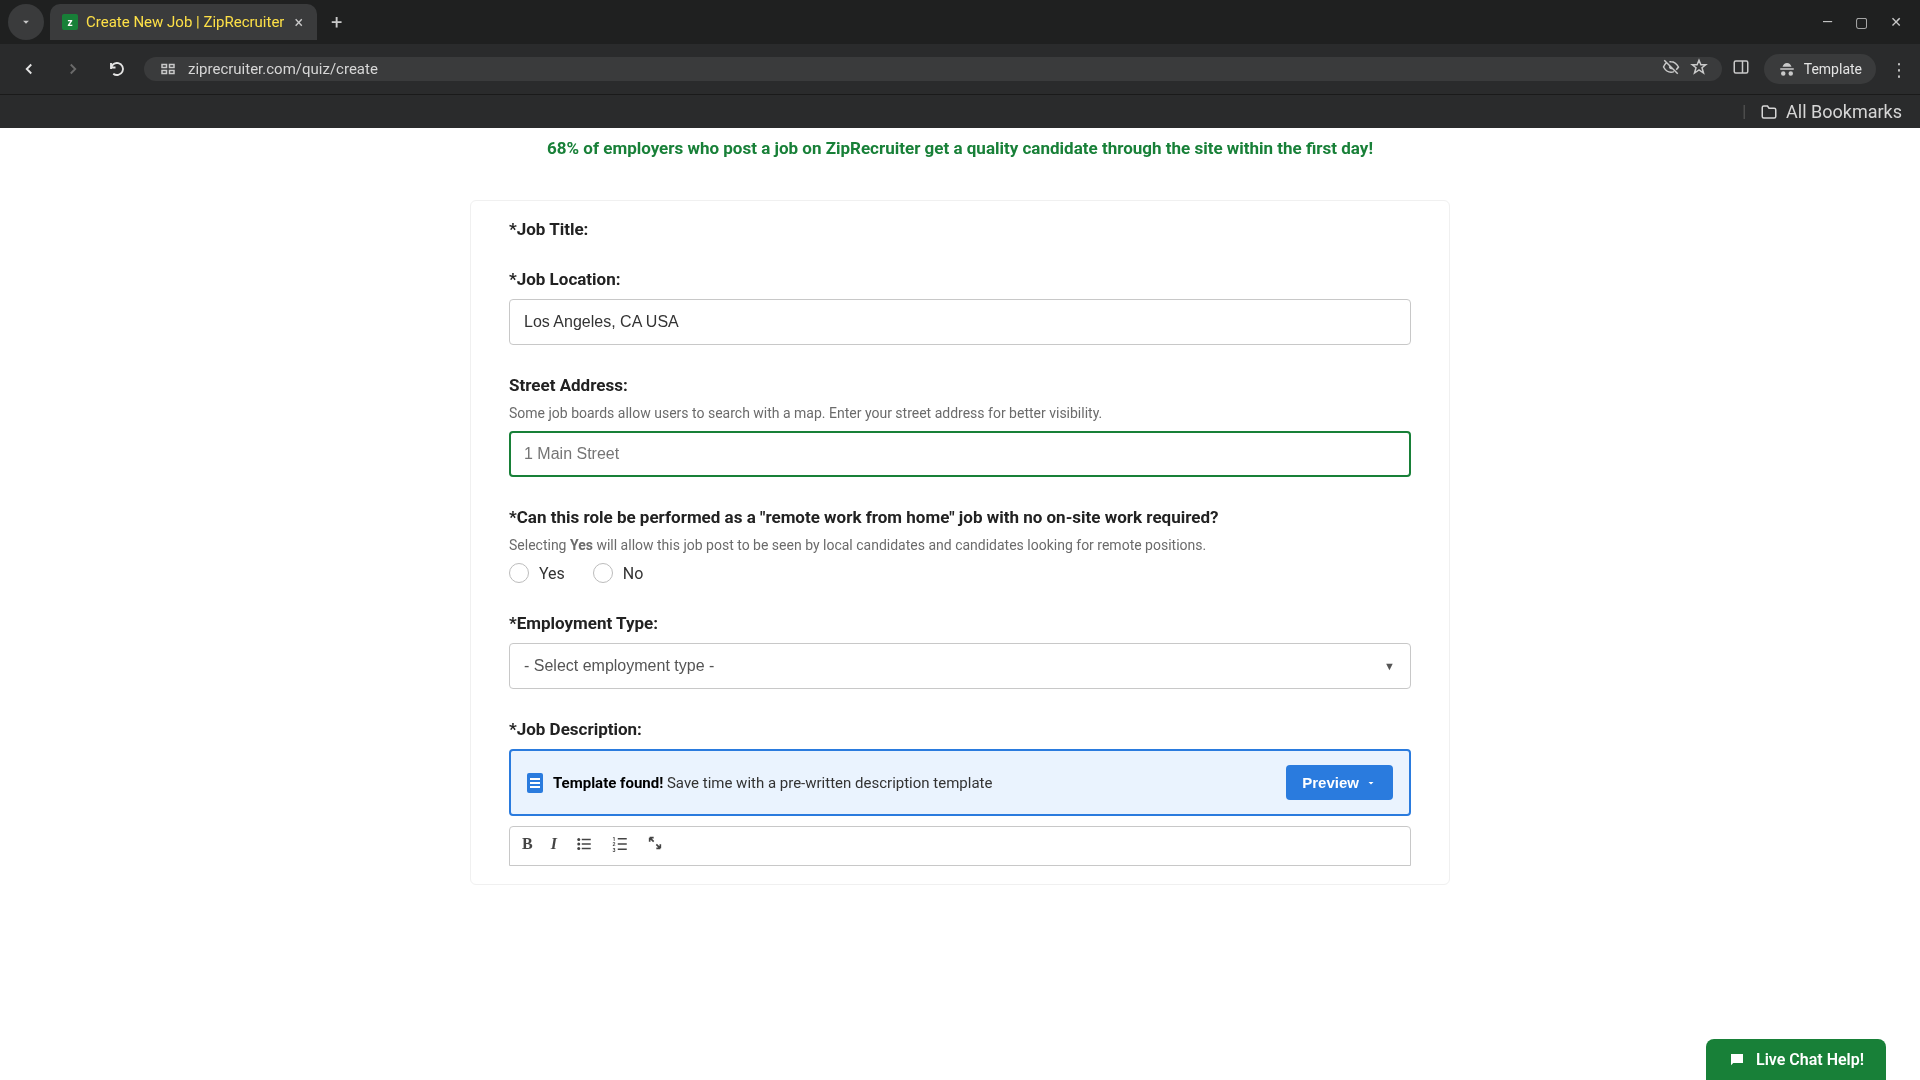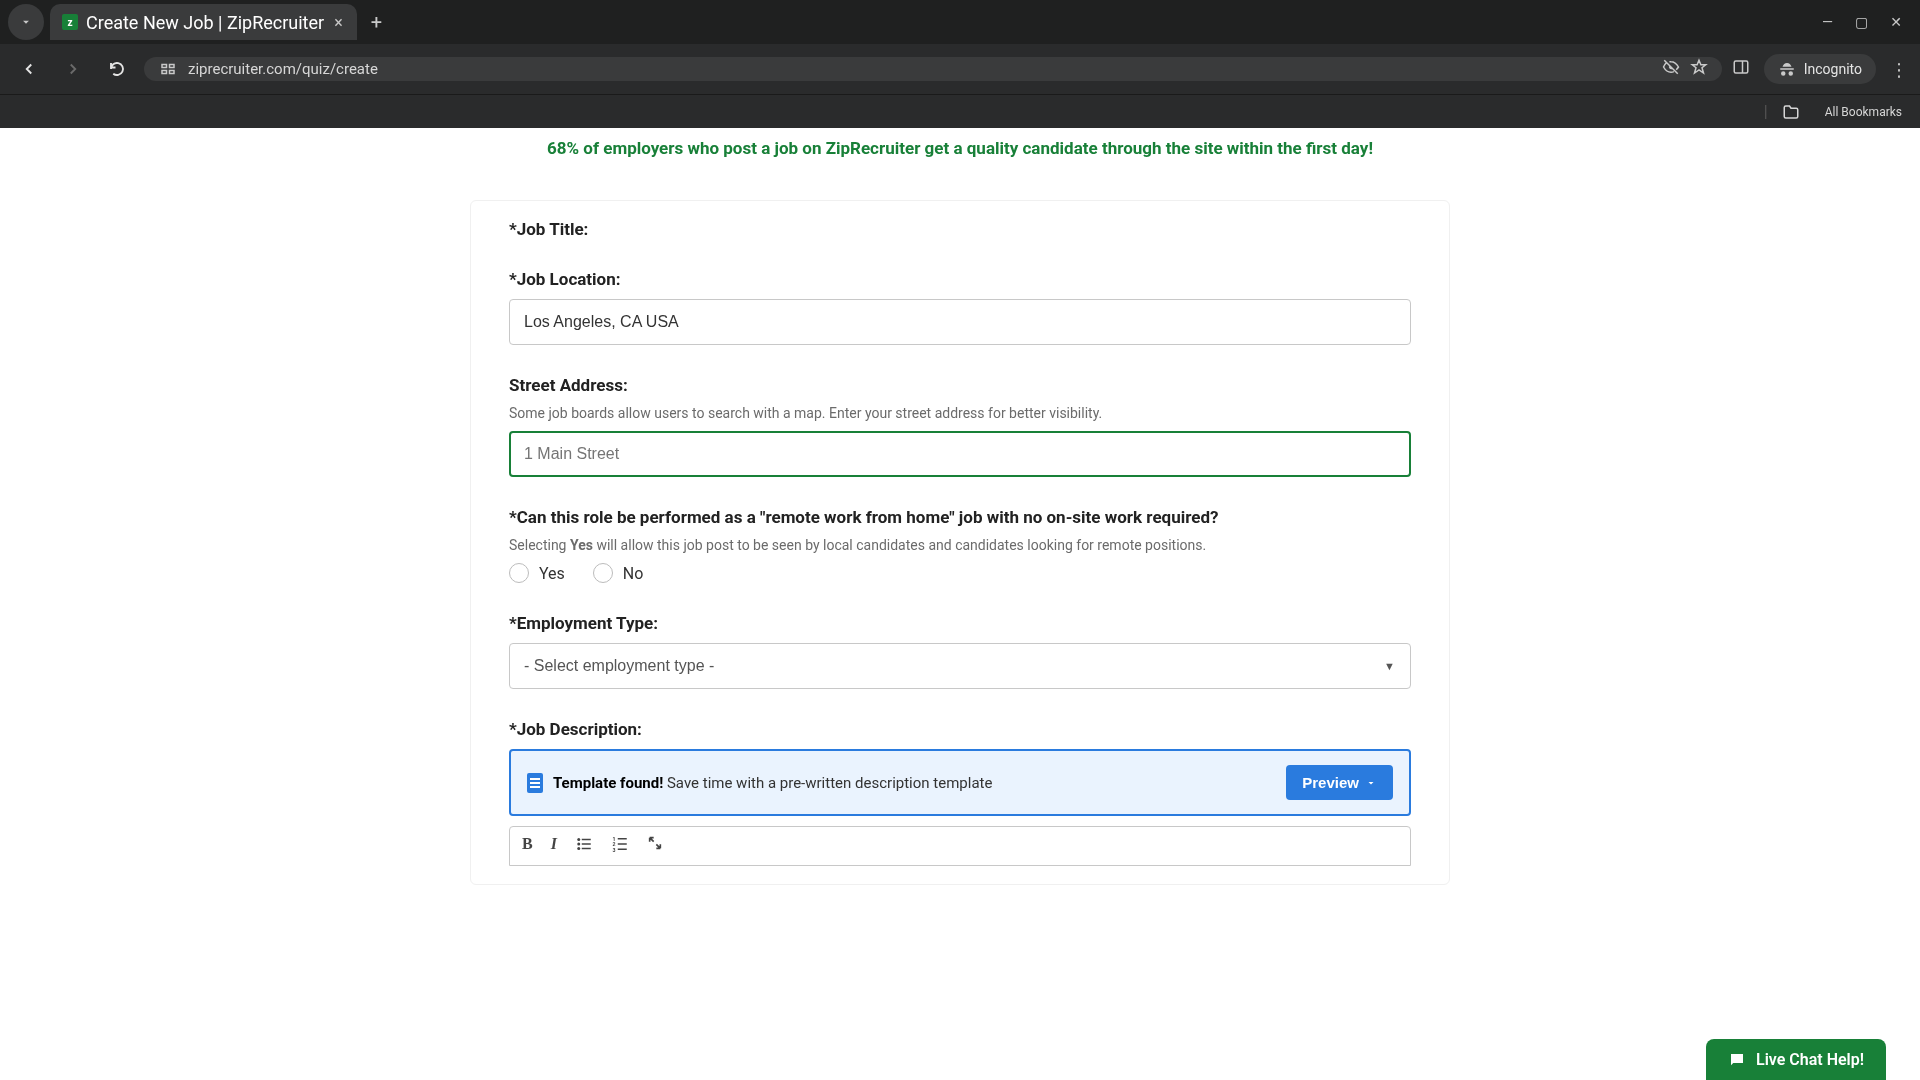--- a/index.html
+++ b/index.html
@@ -4,38 +4,38 @@
 <style>
   * { margin: 0; padding: 0; box-sizing: border-box; }
   body { font-family: -apple-system, BlinkMacSystemFont, "Segoe UI", Roboto, Arial, sans-serif; background: #fff; height: 1080px; width: 1920px; overflow: hidden; }
 
   
   .titlebar { background: #1f2020; height: 44px; display: flex; align-items: center; padding: 0 8px; }
   .tab-drop { width: 36px; height: 36px; border-radius: 50%; background: #3a3b3c; display: flex; align-items: center; justify-content: center; margin-right: 6px; }
   .tab-drop svg { width: 14px; height: 14px; fill: #c9c9c9; }
   .tab { display: flex; align-items: center; background: #3a3b3c; border-radius: 10px 10px 0 0; padding: 0 12px; height: 36px; min-width: 240px; gap: 8px; }
   .favicon { width: 16px; height: 16px; background: #188038; border-radius: 2px; display:flex; align-items:center; justify-content:center; color:#fff; font-size:10px; font-weight:bold;}
-  .tab-title { color: #ffffff; font-size: 18px; flex: 1; white-space: nowrap; overflow: hidden; text-overflow: ellipsis; }
+  .tab-title { color: #fde047; font-size: 15px; flex: 1; white-space: nowrap; overflow: hidden; text-overflow: ellipsis; }
   .tab-close { color: #c9c9c9; font-size: 16px; padding: 2px; }
   .new-tab { color: #c9c9c9; font-size: 20px; padding: 0 14px; }
   .window-controls { margin-left: auto; display: flex; gap: 22px; color: #c9c9c9; padding-right: 10px; }
   .window-controls span { font-size: 14px; }
 
   .toolbar { background: #2a2b2c; height: 50px; display: flex; align-items: center; padding: 0 12px; gap: 10px; }
   .nav-btn { width: 34px; height: 34px; display:flex; align-items:center; justify-content:center; color:#c9c9c9; border-radius:50%; }
   .nav-btn.disabled { color: #6a6a6a; }
   .addr-bar { flex: 1; background: #3a3b3c; border-radius: 20px; height: 24px; display: flex; align-items: center; padding: 0 14px; gap: 10px; color: #e4e4e4; }
   .site-ctrl { width:20px; height:20px; display:flex; align-items:center; justify-content:center; }
   .url-text { flex: 1; font-size: 15px; color: #d6d6d6; }
   .toolbar-right { display:flex; align-items:center; gap: 14px; }
   .incognito-pill { display:flex; align-items:center; gap:8px; background:#3a3b3c; border-radius: 18px; padding: 6px 14px; color:#e4e4e4; font-size:14px; }
 
   .bookmarks-bar { background: #2a2b2c; height: 34px; display:flex; align-items:center; justify-content:flex-end; padding: 0 18px; border-top: 1px solid #1a1a1a;}
   .bookmarks-bar .sep { color:#555; margin-right: 14px; }
-  .all-bookmarks { display:flex; align-items:center; gap:25px; color:#d6d6d6; font-size:12px; }
+  .all-bookmarks { display:flex; align-items:center; gap:8px; color:#d6d6d6; font-size:18px; }
 
   
   .page { height: calc(1080px - 44px - 50px - 34px); overflow-y: scroll; position: relative; background:#fff;}
   .banner { text-align:center; color:#188038; font-weight:700; font-size:17px; padding: 10px 0 14px; }
   .form-card { max-width: 980px; margin: 28px auto 40px; padding: 18px 38px; border: 1px solid #f0f0f0; border-radius: 6px; }
   .field { margin-bottom: 30px; }
   .label { font-weight: 700; font-size: 17px; color: #222; margin-bottom: 10px; display:block; }
   .help { font-size: 14px; color: #6b6b6b; margin: 4px 0 10px; }
   .input { width: 100%; border: 1px solid #c8c8c8; border-radius: 4px; padding: 13px 14px; font-size: 16px; color:#333; background:#fff; }
   .input.focused { border: 2px solid #188038; padding: 12px 13px; }
@@ -124,21 +124,21 @@
     <div>
       <svg class="icon" viewBox="0 0 24 24" fill="none" stroke="#c9c9c9" stroke-width="2">
           <rect x="3" y="4" width="18" height="16" rx="2"></rect>
           <line x1="14" y1="4" x2="14" y2="20"></line>
         </svg>
     </div>
     <div class="incognito-pill">
       <svg class="icon" viewBox="0 0 24 24" fill="#c9c9c9">
           <path d="M12 4c-3 0-5 2-6 5h12c-1-3-3-5-6-5zm-9 7h18v2H3v-2zm4 4a3 3 0 1 0 0 6 3 3 0 0 0 0-6zm10 0a3 3 0 1 0 0 6 3 3 0 0 0 0-6z"></path>
         </svg>
-      <span>Incognito</span>
+      <span>Template</span>
     </div>
     <div style="color:#c9c9c9; font-size:18px;">⋮</div>
   </div>
 </div>
 
 <div class="bookmarks-bar">
   <span class="sep">|</span>
   <div class="all-bookmarks">
     <svg class="icon" viewBox="0 0 24 24" fill="none" stroke="#d6d6d6" stroke-width="2">
         <path d="M3 6a2 2 0 0 1 2-2h5l2 3h7a2 2 0 0 1 2 2v9a2 2 0 0 1-2 2H5a2 2 0 0 1-2-2z"></path>

